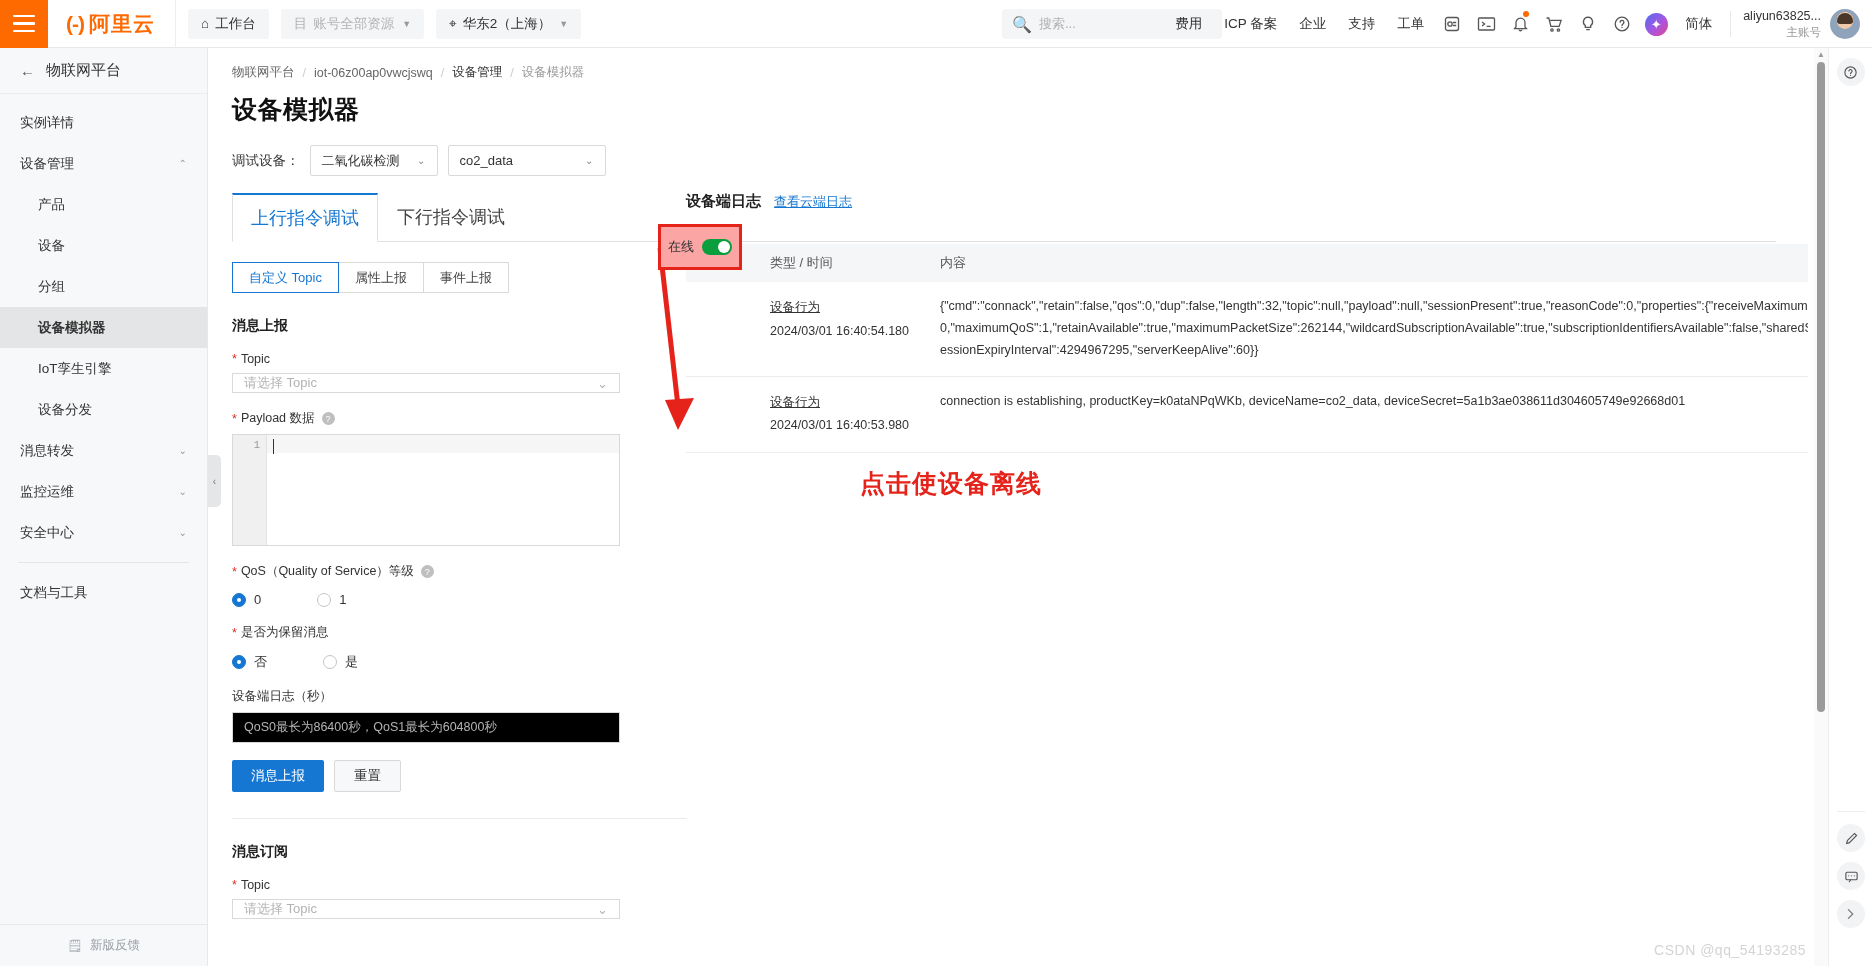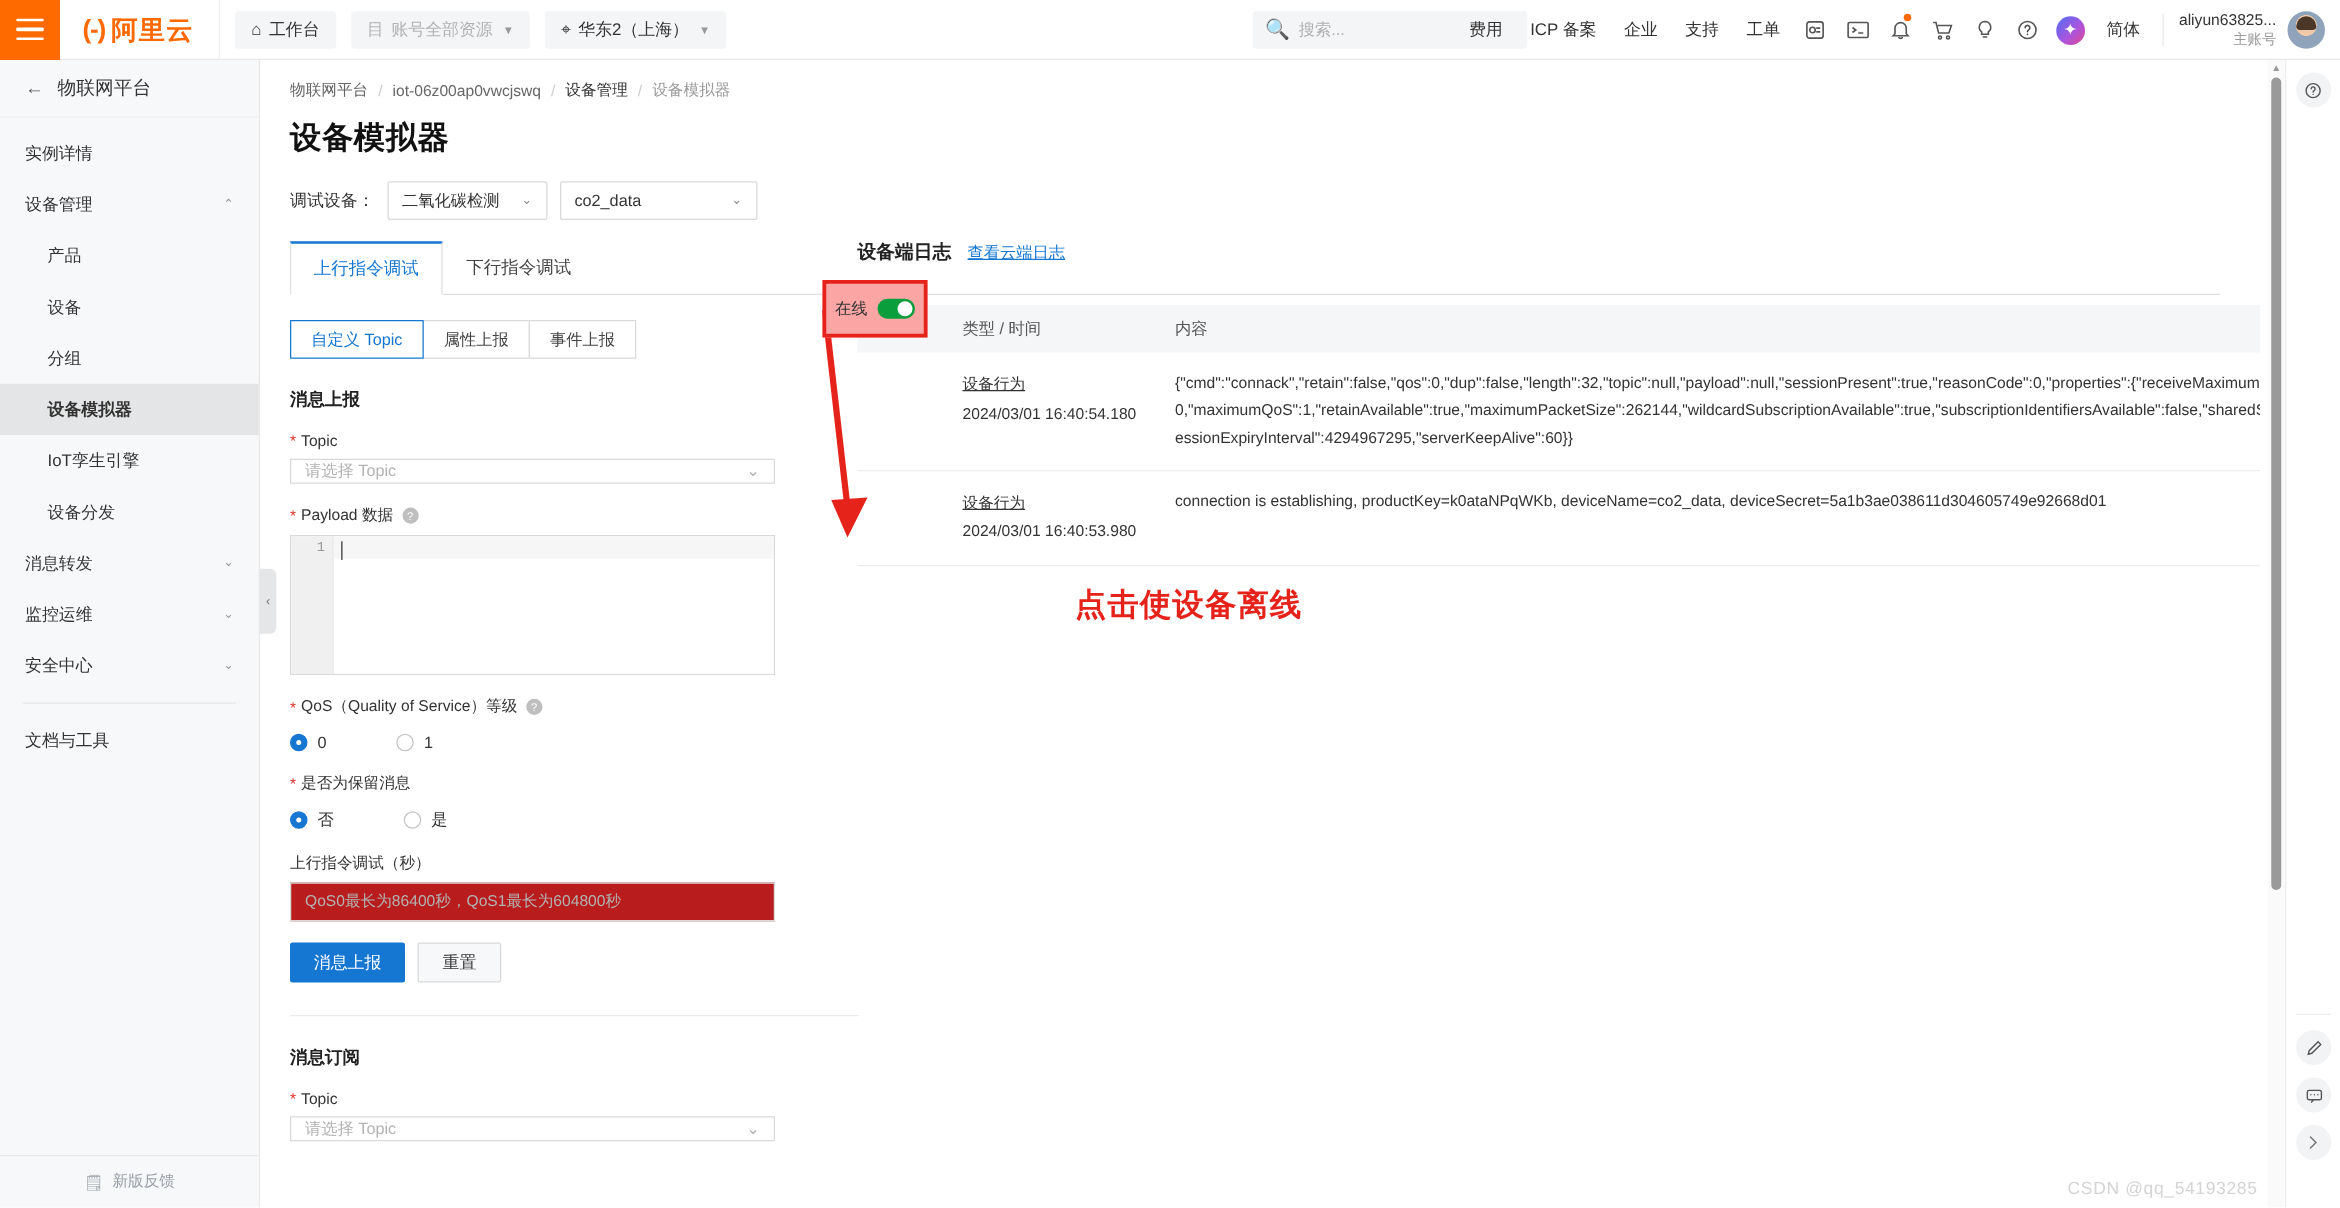--- a/index.html
+++ b/index.html
@@ -156,21 +156,21 @@
   .split { display: flex; padding-left: 24px; margin-top: 16px; }
   .left-pane { width: 432px; flex: 0 0 432px; }
   .right-pane { flex: 1; padding-left: 22px; position: relative; }
 
   
   .tabs {
     display: flex; border-bottom: 1px solid #e0e0e0; width: 1544px;
     margin-left: -0px;
   }
   .tab {
-    padding: 11px 18px; font-size: 14px; color: #444; cursor: pointer;
+    padding: 11px 18px; font-size: 18px; color: #444; cursor: pointer;
     border: 1px solid transparent; position: relative; top: 1px;
   }
   .tab.active {
     color: #1677d2; background: #fff;
     border: 1px solid #e0e0e0; border-bottom-color: #fff;
     border-top: 2px solid #1677d2;
   }
 
   .btngroup { display: flex; margin-top: 20px; }
   .bg-btn {
@@ -216,21 +216,21 @@
     display: inline-block; position: relative; flex: 0 0 14px;
   }
   .rdot.on { border-color: #1677d2; background: #1677d2; }
   .rdot.on::after {
     content: ""; position: absolute; left: 4px; top: 4px; width: 4px; height: 4px;
     border-radius: 50%; background: #fff;
   }
   .ftext {
     margin-top: 7px; width: 388px; height: 31px; border: 1px solid #d9d9d9;
     display: flex; align-items: center; padding: 0 11px; font-size: 12.5px; color: #b3b3b3;
-    background: #b91c1c; cursor: text;
+    background: #000000; cursor: text;
   }
   .actions { display: flex; gap: 10px; margin-top: 17px; }
   .btn-primary {
     height: 32px; padding: 0 19px; background: #1677d2; color: #fff; font-size: 13.5px;
     display: flex; align-items: center; border: none; cursor: pointer; border-radius: 2px;
   }
   .btn-default {
     height: 32px; padding: 0 19px; background: #f7f8fa; color: #333; font-size: 13.5px;
     display: flex; align-items: center; border: 1px solid #d9d9d9; cursor: pointer; border-radius: 2px;
   }
@@ -558,21 +558,21 @@
           <span class="rdot on"></span>
           <span>否</span>
         </label>
         <label class="radio">
           <span class="rdot"></span>
           <span>是</span>
         </label>
       </div>
 
       <div class="flabel">
-        <span>上行指令调试（秒）</span>
+        <span>设备端日志（秒）</span>
       </div>
       <div class="ftext">
         <span>QoS0最长为86400秒，QoS1最长为604800秒</span>
       </div>
 
       <div class="actions">
         <div class="btn-primary">消息上报</div>
         <div class="btn-default">重置</div>
       </div>
 

